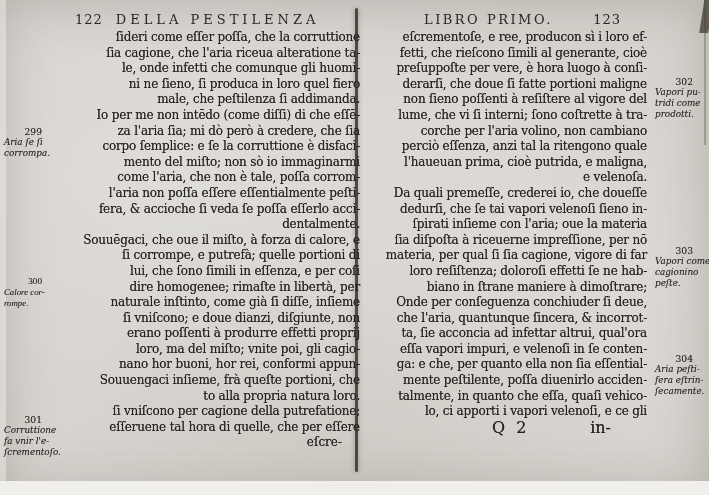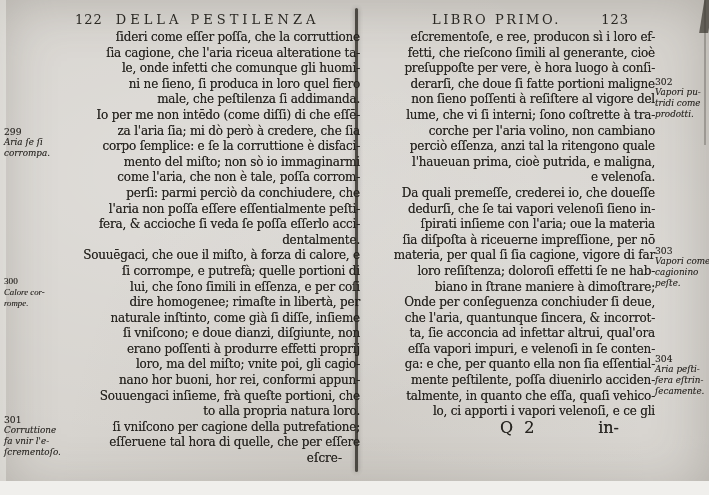--- a/index.html
+++ b/index.html
@@ -17,21 +17,21 @@
     box-shadow: inset 0 0 55px rgba(85,80,70,0.30);
   }
   .scan-bottom{position:absolute;left:0;right:0;bottom:0;height:14px;background:#f0efec;}
   .left-edge{position:absolute;left:0;top:0;width:6px;height:100%;background:rgba(244,243,240,0.45);}
   .gutter{position:absolute;left:355px;top:8px;width:3px;height:464px;background:#35322c;opacity:.85;border-radius:2px;box-shadow:0 0 5px rgba(40,36,30,.45);}
   .corner-mark{position:absolute;right:-2px;top:-3px;width:9px;height:36px;background:#4a463f;transform:skewX(-9deg);opacity:.8;}
   .right-edge{position:absolute;right:3px;top:0;width:2px;height:145px;background:rgba(60,56,50,0.30);}
 
   .page{position:absolute;top:12px;color:#262420;}
   .page-left{left:55px;width:305px;}
-  .page-right{left:370px;width:285px;}
+  .page-right{left:362px;width:285px;}
 
   .header{display:flex;align-items:flex-start;height:16px;font-size:13px;color:#2a2823;}
   .page-left .pgnum{margin-left:20px;letter-spacing:1px;}
   .page-left .rtitle{margin-left:13px;letter-spacing:4px;}
   .page-right .rtitle{margin-left:62px;letter-spacing:2.5px;}
   .page-right .pgnum{margin-left:auto;margin-right:26px;letter-spacing:1px;}
 
   .body{margin-top:2px;font-size:12px;line-height:15.6px;letter-spacing:-0.2px;
         text-shadow:0 0 0.5px rgba(38,34,28,0.65);text-align:right;}
   .line{white-space:nowrap;padding-left:17px;}
@@ -39,21 +39,21 @@
 
   .catchword-left{font-size:12px;line-height:15.6px;text-align:right;padding-right:18px;
                   text-shadow:0 0 0.5px rgba(38,34,28,0.65);}
   .sigrow{display:flex;font-size:16px;line-height:15.6px;
           text-shadow:0 0 0.5px rgba(38,34,28,0.65);}
   .sigrow .sig{margin-left:130px;letter-spacing:3px;}
   .sigrow .cw{margin-left:auto;margin-right:36px;}
 
   .note{position:absolute;width:54px;font-size:8.8px;line-height:11px;color:#2e2b27;
         font-style:italic;text-shadow:0 0 0.4px rgba(46,43,39,0.5);}
-  .note .num{display:block;font-style:normal;padding-right:8px;font-size:9.2px;}
+  .note .num{display:block;font-style:normal;text-align:right;padding-right:16px;font-size:9.2px;}
   .note .nl{display:block;white-space:nowrap;}
   .lnotes .note{left:0;}
   .rnotes .note{left:0;}
   .lnotes{position:absolute;left:4px;top:0;width:54px;height:371px;}
   .rnotes{position:absolute;left:655px;top:0;width:54px;height:495px;}
   .n299{top:126px;} .n300{top:276px;font-family:Liberation Serif, serif;} .n301{top:414px;}
   .n302{top:76px;}  .n303{top:245px;} .n304{top:353px;}
 </style>
 </head>
 <body>
@@ -74,21 +74,20 @@
       <div class="line">ſideri come eſſer poſſa, che la corruttione</div>
       <div class="line">ſia cagione, che l'aria riceua alteratione ta-</div>
       <div class="line">le, onde infetti che comunque gli huomi-</div>
       <div class="line">ni ne ſieno, ſi produca in loro quel fiero</div>
       <div class="line">male, che peſtilenza ſi addimanda.</div>
       <div class="line out">Io per me non intēdo (come diſſi) di che eſſē-</div>
       <div class="line">za l'aria ſia; mi dò però à credere, che ſia</div>
       <div class="line">corpo ſemplice: e ſe la corruttione è disfaci-</div>
       <div class="line">mento del miſto; non sò io immaginarmi</div>
       <div class="line">come l'aria, che non è tale, poſſa corrom-</div>
-      <div class="line">perſi: parmi perciò da conchiudere, che</div>
       <div class="line">l'aria non poſſa eſſere eſſentialmente peſti-</div>
       <div class="line">fera, &amp; accioche ſi veda ſe poſſa eſſerlo acci-</div>
       <div class="line">dentalmente.</div>
       <div class="line out">Souuēgaci, che oue il miſto, à forza di calore, e</div>
       <div class="line">ſi corrompe, e putrefà; quelle portioni di</div>
       <div class="line">lui, che ſono ſimili in eſſenza, e per coſi</div>
       <div class="line">dire homogenee; rimaſte in libertà, per</div>
       <div class="line">naturale inſtinto, come già ſi diſſe, inſieme</div>
       <div class="line">ſi vniſcono; e doue dianzi, diſgiunte, non</div>
       <div class="line">erano poſſenti à produrre effetti proprij</div>

